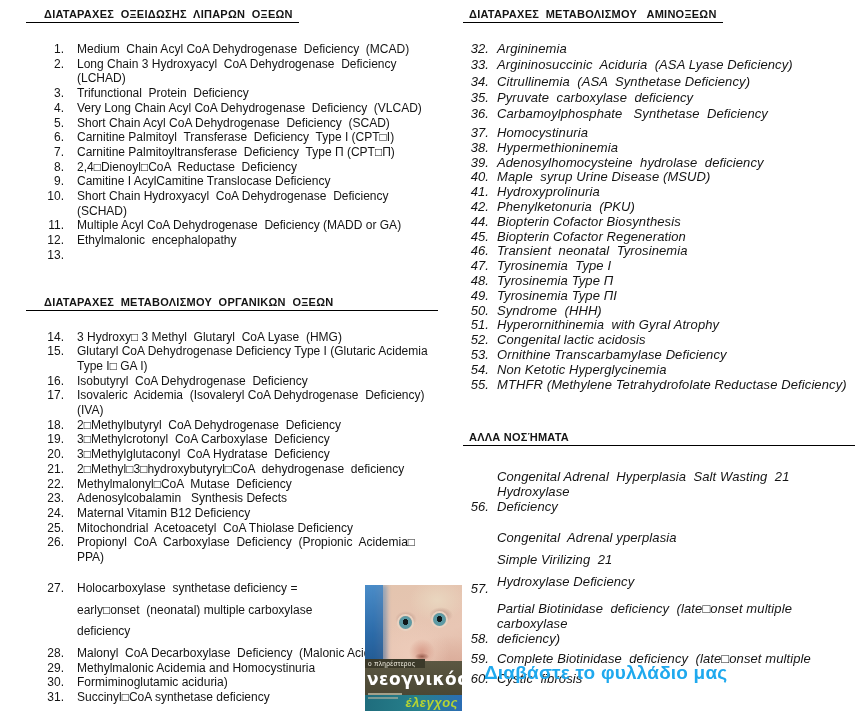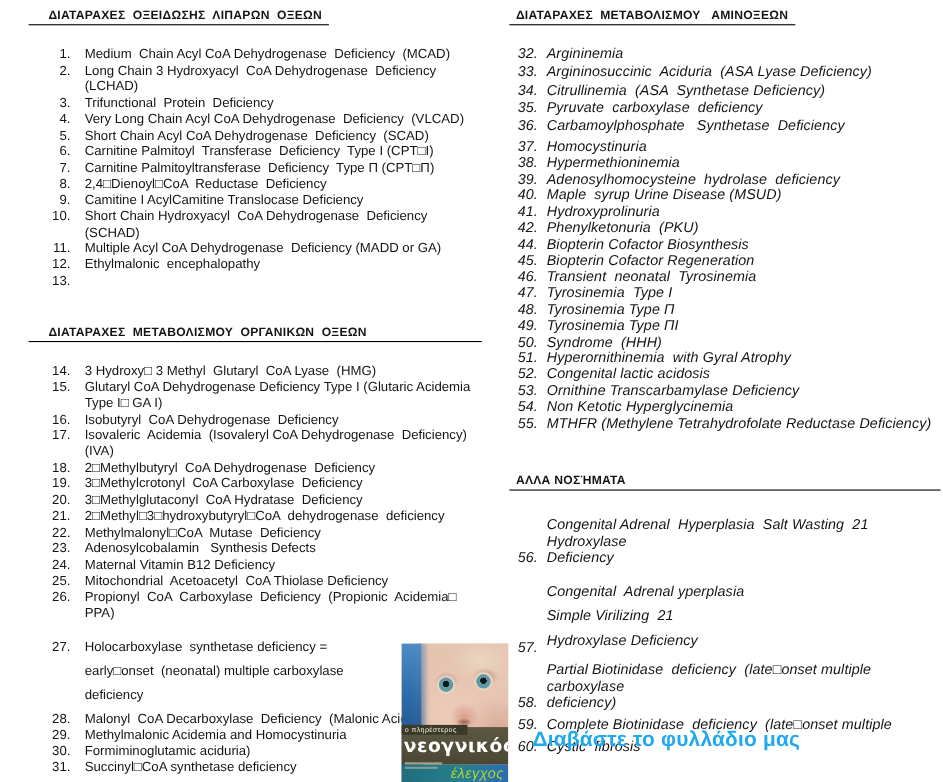--- a/index.html
+++ b/index.html
@@ -88,21 +88,21 @@
   #band{left:0;bottom:16px;width:97px;height:34px;
     background:linear-gradient(180deg,#5b5742 0%,#4a4734 100%);}
   #band-strip{left:0;bottom:43px;width:60px;height:9px;background:#3b3929;}
   #tagline{left:3px;bottom:44px;font-size:6.5px;color:#f2efe2;letter-spacing:.3px;}
   #title{left:2px;bottom:22px;font-size:17px;font-weight:bold;letter-spacing:.5px;
     font-family:"DejaVu Sans", sans-serif;}
   #caption-a{left:3px;bottom:16px;width:34px;height:2px;background:#b9b6a0;opacity:.8;}
   #caption-b{left:3px;bottom:12px;width:30px;height:2px;background:#b9b6a0;opacity:.6;}
   #foot{left:0;bottom:0;width:97px;height:16px;
     background:linear-gradient(90deg,#1f6d7d 0%,#27808c 55%,#2b6db4 100%);}
-  #subtitle{right:4px;bottom:1px;font-size:13px;font-weight:normal;font-style:italic;
+  #subtitle{right:4px;bottom:1px;font-size:13px;font-weight:bold;font-style:italic;
     letter-spacing:.5px;margin-left:28px;}
 </style>
 </head>
 <body>
 
 <div class="col" id="col-left">
   <span class="sec-header" id="sec-fatty">ΔΙΑΤΑΡΑΧΕΣ  ΟΞΕΙΔΩΣΗΣ  ΛΙΠΑΡΩΝ  ΟΞΕΩΝ</span>
   <div class="list" id="list-fatty">
       <div class="row"><span class="num">1.</span><span class="txt"><span class="line">Medium  Chain Acyl CoA Dehydrogenase  Deficiency  (MCAD)</span></span></div>
       <div class="row"><span class="num">2.</span><span class="txt"><span class="line">Long Chain 3 Hydroxyacyl  CoA Dehydrogenase  Deficiency  (LCHAD)</span></span></div>

